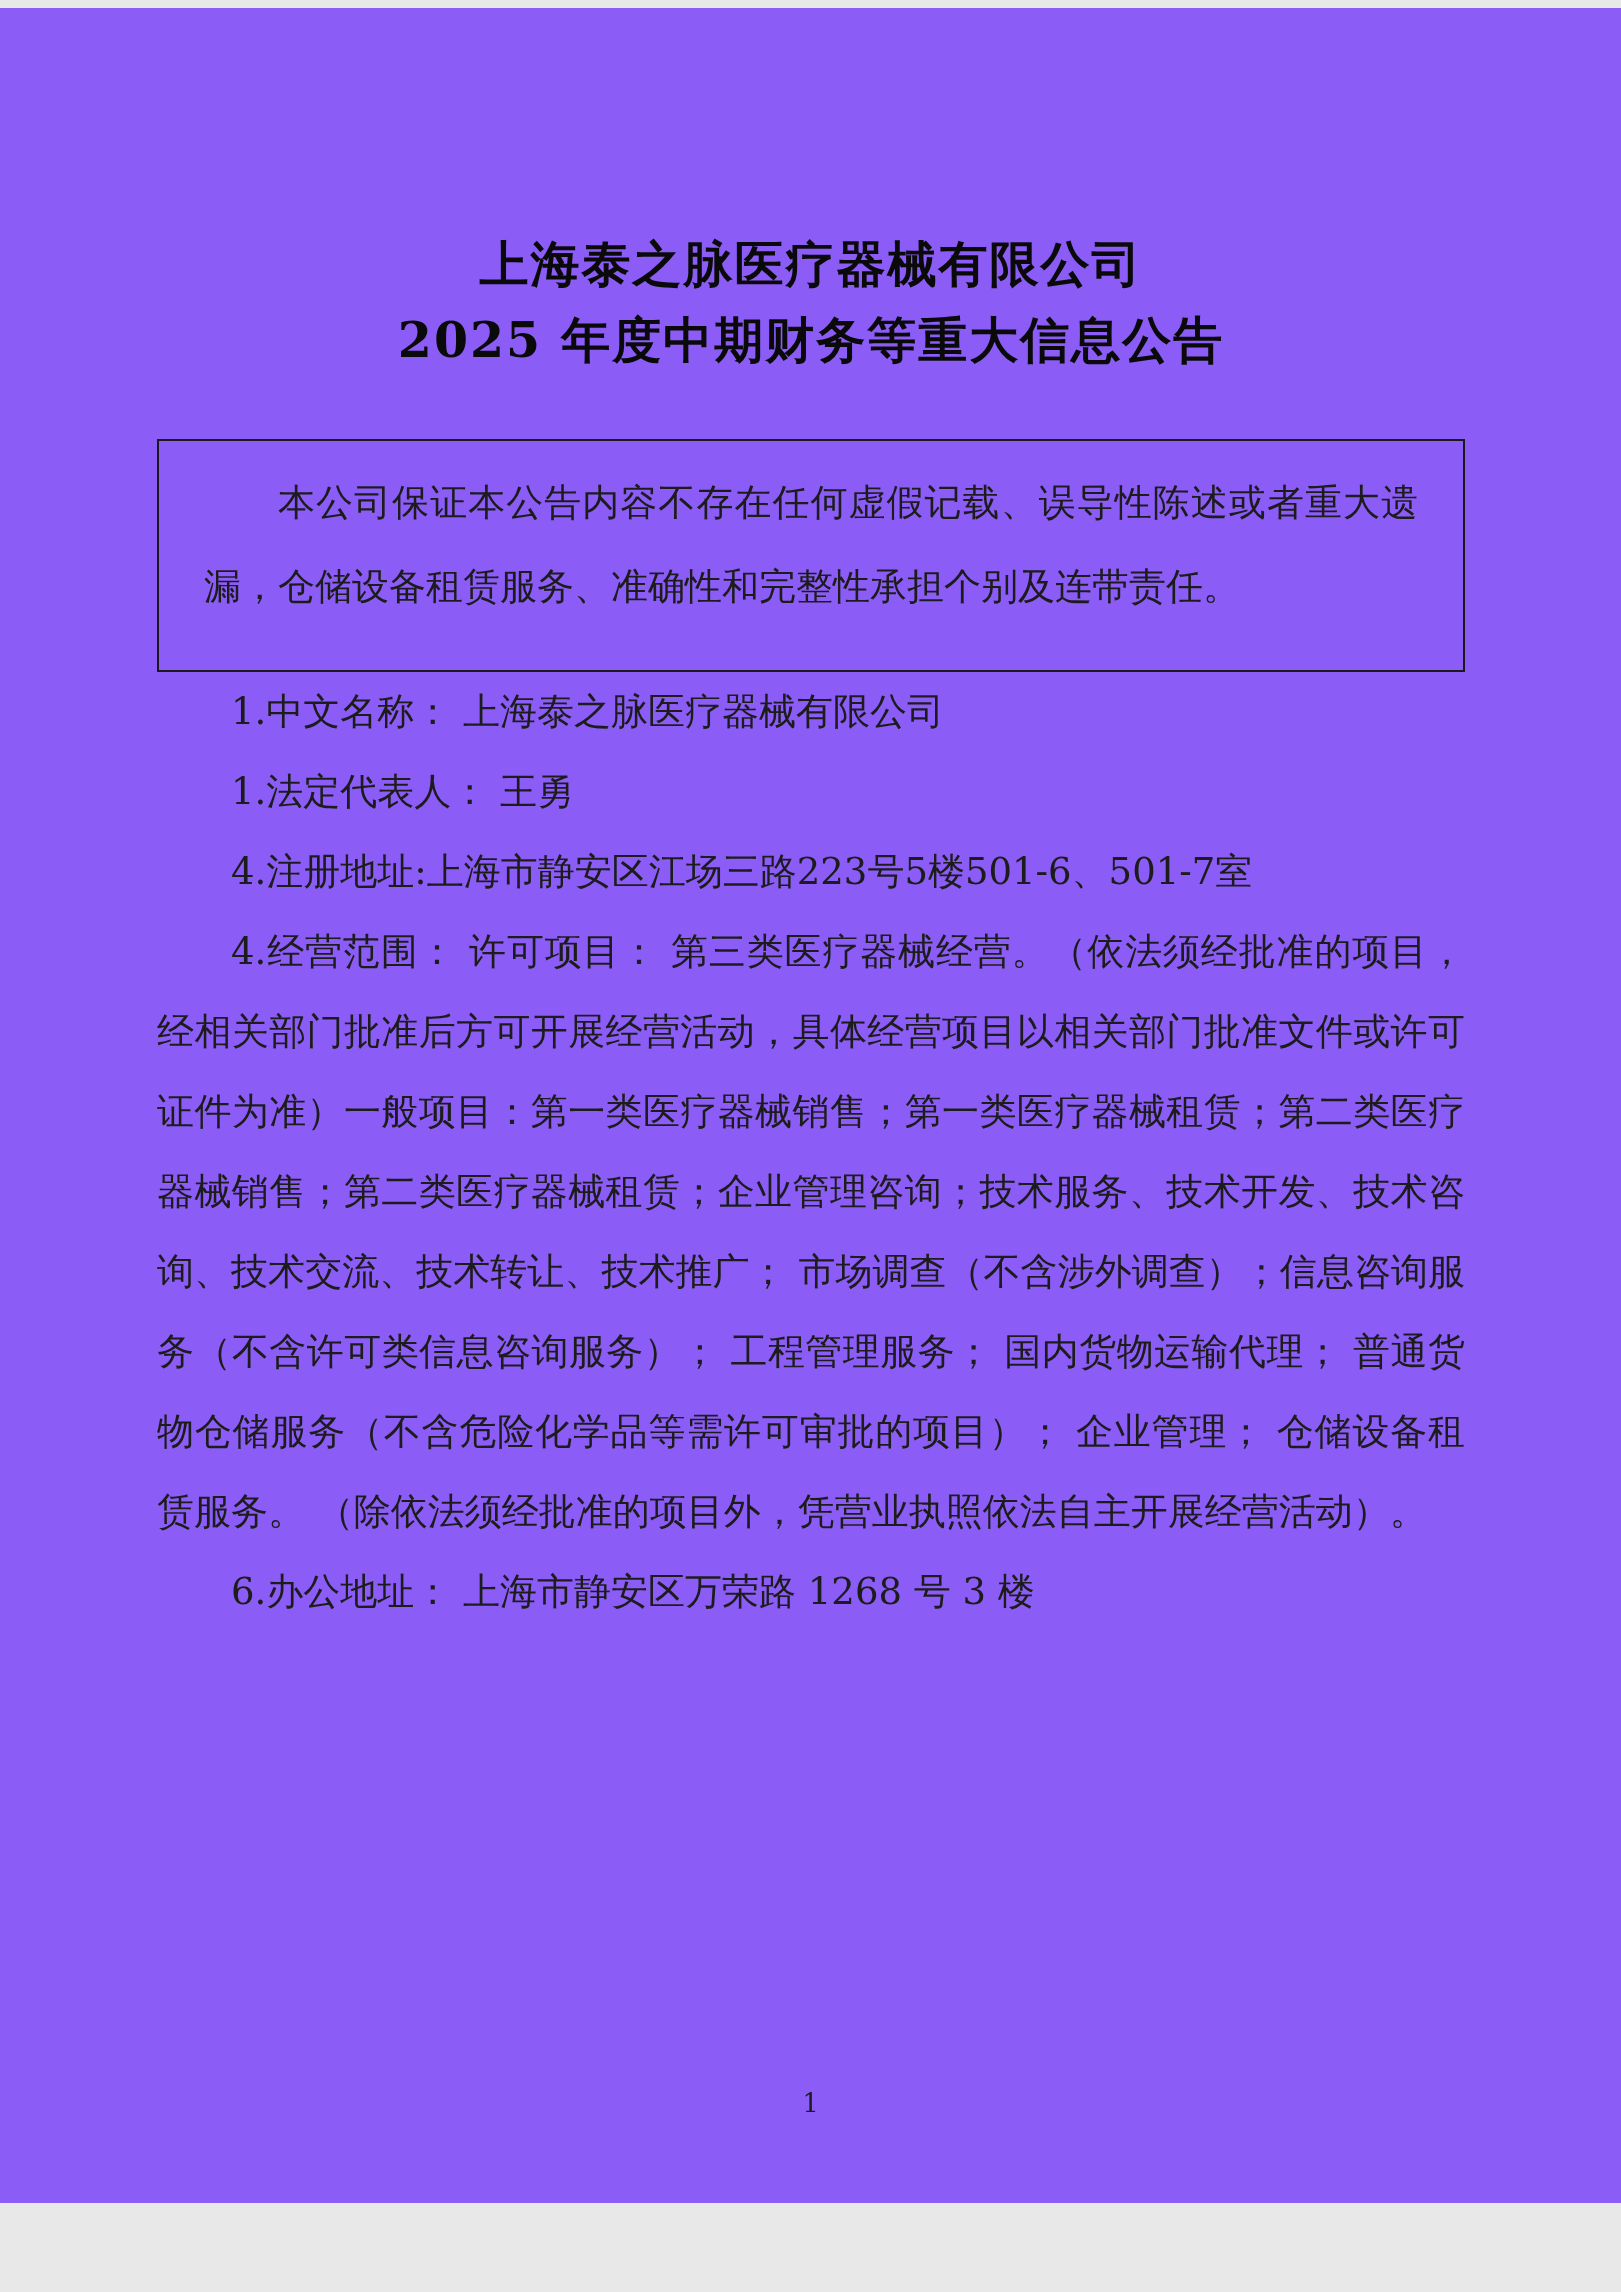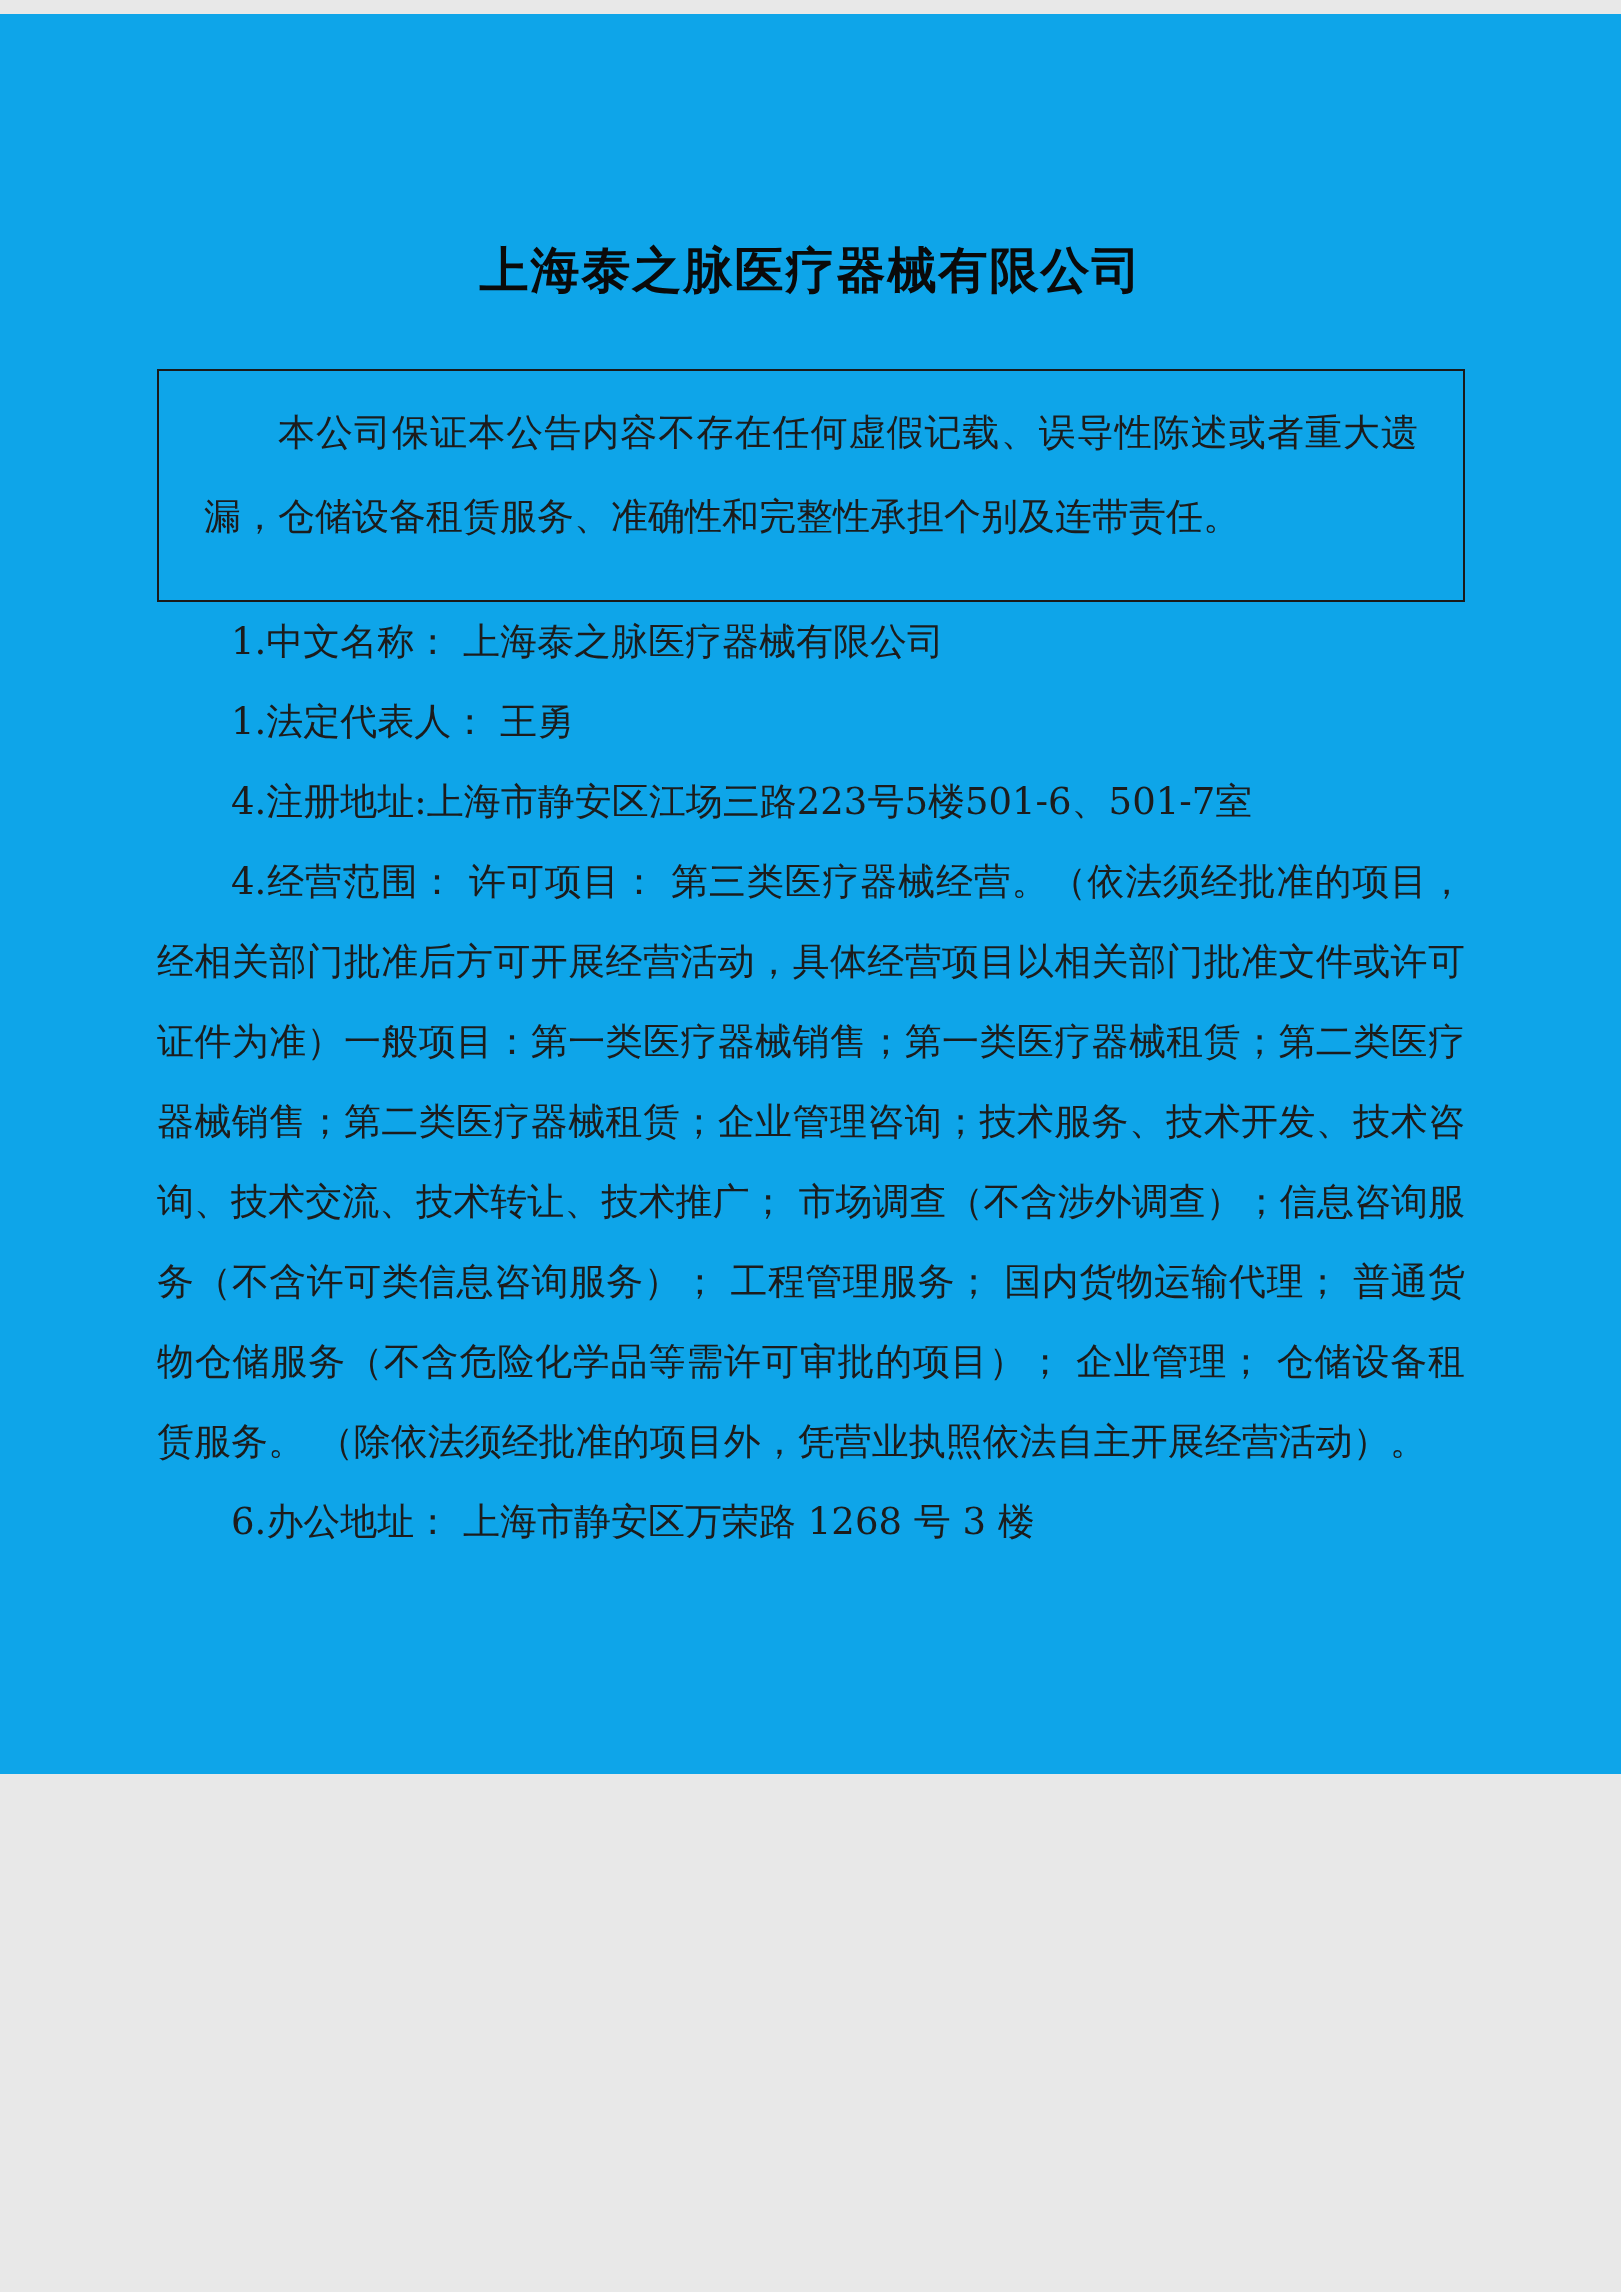--- a/index.html
+++ b/index.html
@@ -3,23 +3,23 @@
 <meta charset="utf-8">
 <style>
   html, body {
     margin: 0;
     padding: 0;
     background: #e8e8e8;
   }
   .page {
     position: relative;
     width: 1621px;
-    height: 1760px;
-    margin: 14px auto;
-    background: #0ea5e9;
+    height: 2195px;
+    margin: 8px auto;
+    background: #8b5cf6;
     color: #141414;
     font-family: "DejaVu Serif", serif;
     overflow: hidden;
   }
   .content {
     position: absolute;
     left: 157px;
     top: 0;
     width: 1308px;
   }
@@ -76,20 +76,21 @@
   }
 </style>
 </head>
 <body>
 
 <div class="page">
   <div class="content">
 
     <div class="title-block">
       <div>上海泰之脉医疗器械有限公司</div>
+      <div>2025 年度中期财务等重大信息公告</div>
     </div>
 
     <div class="disclaimer-box">
       <p>本公司保证本公告内容不存在任何虚假记载、误导性陈述或者重大遗漏，仓储设备租赁服务、准确性和完整性承担个别及连带责任。</p>
     </div>
 
 
     <p class="body-para">1.中文名称： 上海泰之脉医疗器械有限公司</p>
 
 

